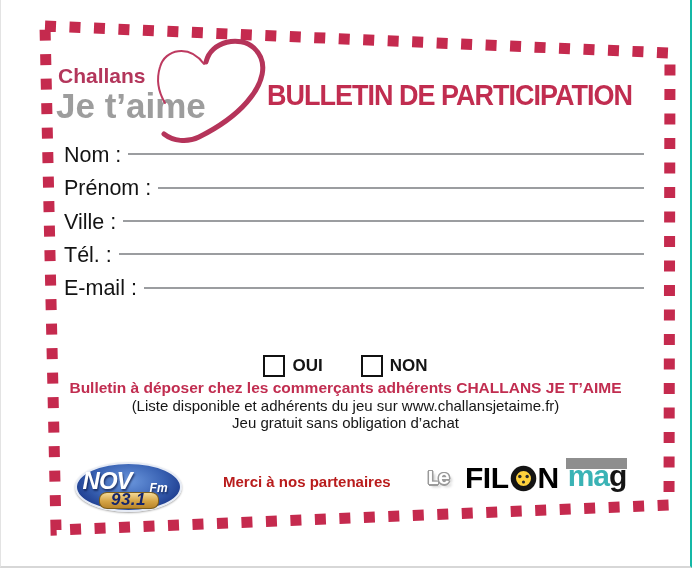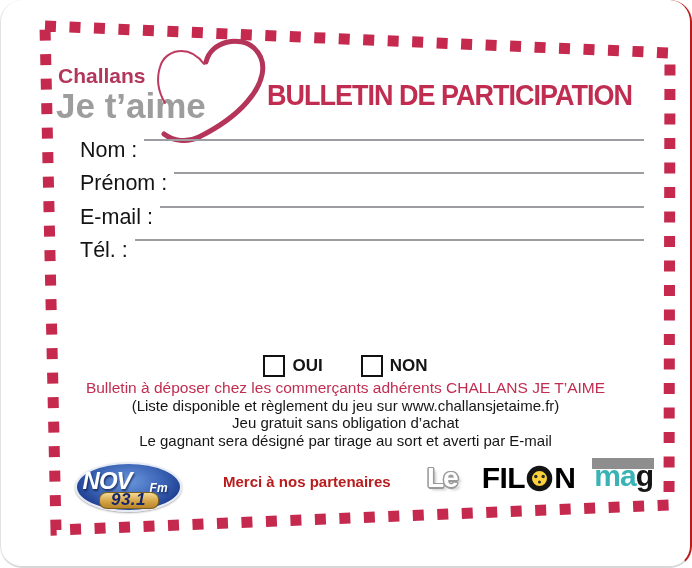--- a/index.html
+++ b/index.html
@@ -1,72 +1,71 @@
 <!DOCTYPE html>
 <html><head>
 <meta charset="utf-8">
 <style>
   html,body{margin:0;padding:0;background:#ffffff;}
   .page{
     position:relative; width:692px; height:568px; box-sizing:border-box;
     background:#ffffff; overflow:hidden;
-    border-left:1px solid #e3e3e3; border-right:2px solid #b91c1c; border-bottom:2px solid #d7d7d7;
+    border-left:1px solid #e3e3e3; border-right:2px solid #14b8a6; border-bottom:2px solid #d7d7d7;
     font-family:"Liberation Sans", sans-serif;
-    border-radius:22px;
   }
   .stitch-svg{position:absolute; left:0; top:0; pointer-events:none;}
 
   
   .logo-challans{position:absolute; left:57px; top:64px; font-size:21px; font-weight:700; color:#b3365b; letter-spacing:0;}
   .logo-jetaime{position:absolute; left:55px; top:86px; font-size:35px; font-weight:700; color:#9d9d9d; letter-spacing:0;}
   .heart-svg{position:absolute; left:148px; top:36px;}
   .main-title{position:absolute; left:266px; top:80px; font-size:27px; font-weight:800; letter-spacing:-1px;
     color:#c12d50; transform:scaleY(1.06); transform-origin:top left; white-space:nowrap;}
   .subtitle{position:absolute; left:267px; top:112px; font-size:17.5px; font-weight:700; letter-spacing:-0.2px;
     color:#c12d50; white-space:nowrap;}
 
   
   .form-area{position:absolute; left:63px; top:139px; width:580px;}
-  .field{display:flex; align-items:flex-start; height:33.4px;margin-left:16px;}
+  .field{display:flex; align-items:center; height:33.4px;}
   .flabel{font-size:21.5px; font-weight:500; color:#141414; line-height:1.1; white-space:pre;}
   .fline{flex:1; border-bottom:2px solid #9b9da0; margin-left:7px; margin-bottom:3px;}
 
   
   .consent{position:absolute; left:0; top:319px; width:100%; text-align:center;
     font-size:15px; font-weight:500; color:#161616; line-height:18px; margin:0;}
   .cbrow{position:absolute; left:0; top:355px; width:100%; display:flex; justify-content:center; gap:38px; align-items:center;}
   .cbgroup{display:flex; align-items:center; gap:7px; cursor:pointer;}
   .cbox{width:18px; height:18px; border:2.5px solid #111; background:#fff; display:inline-block;}
   .cblabel{font-size:17px; font-weight:600; color:#141414;}
 
   
   .rules{position:absolute; left:0; top:379px; width:100%; text-align:center;
     font-size:15px; font-weight:500; color:#161616; line-height:17.6px;}
-  .rule-deposit{color:#c12d50; font-weight:400; font-size:15.5px;}
+  .rule-deposit{color:#c12d50; font-weight:700; font-size:15.5px;}
 
   
   .nov-logo{position:absolute; left:74px; top:462px; width:103px; height:46px; border-radius:50%;
     background:radial-gradient(ellipse at 50% 38%, #6b97dd 0%, #3a63b4 48%, #1c3a8c 80%, #122a6e 100%);
     border:2px solid #e6ebf5; box-shadow:0 1px 2px rgba(0,0,0,.35);}
   .nov-text{position:absolute; left:50%; top:3px; transform:translateX(-54%); font-style:italic; font-weight:800;
     font-size:24px; color:#ffffff; text-shadow:1px 2px 2px rgba(8,18,60,.65); letter-spacing:-1px; white-space:nowrap;}
   .nov-fm{font-size:12px; font-weight:700; vertical-align:-3px; margin-left:18px; letter-spacing:0;}
   .nov-band{position:absolute; left:50%; bottom:1px; transform:translateX(-50%); width:58px; height:15px;
     border-radius:8px/7px; background:linear-gradient(180deg,#f4da96 0%,#d5a445 55%,#b9852b 100%);
     border:1px solid #7c5e1d; color:#16266c; font-weight:800; font-style:italic; font-size:17px;
     text-align:center; line-height:14px; letter-spacing:0.5px;}
   .merci{position:absolute; left:222px; top:473px; font-size:15px; font-weight:600; color:#b91c1c; white-space:nowrap;}
 
   .filon-logo{position:absolute; left:426px; top:458px; display:flex; align-items:center; height:40px;}
-  .filon-le{font-size:28px; font-weight:700; letter-spacing:-1px; color:#ffffff; margin-right:24px;
+  .filon-le{font-size:20px; font-weight:700; letter-spacing:-1px; color:#ffffff; margin-right:16px;
     text-shadow:-1.5px 0 #9a9a9a, 1.5px 0 #9a9a9a, 0 -1.5px #9a9a9a, 0 1.5px #9a9a9a,
-                -1px -1px #9a9a9a, 1px 1px #9a9a9a, -1px 1px #9a9a9a, 1px -1px #9a9a9a, 3px 3px 3px #c7c7c7;}
+                -1px -1px #9a9a9a, 1px 1px #9a9a9a, -1px 1px #9a9a9a, 1px -1px #9a9a9a, 3px 3px 3px #c7c7c7;font-family:Liberation Mono, monospace;}
   .filon-word{display:flex; align-items:center; font-size:30px; font-weight:800; color:#000000; letter-spacing:-0.5px;}
   .filon-o{margin:0 1px; display:inline-flex;}
-  .filon-mag{position:relative; margin-left:19px; font-size:30px; font-weight:800; letter-spacing:-1px; line-height:1; height:34px;text-align:center;}
+  .filon-mag{position:relative; margin-left:9px; font-size:30px; font-weight:800; letter-spacing:-1px; line-height:1; height:34px;text-align:center;}
   .mag-bar{position:absolute; top:-3px; left:-2px; width:105%; height:11px; background:#8e8e8e;}
   .mag-ma{color:#3ab3b5; position:relative;}
   .mag-g{color:#151515; position:relative;}
 </style>
 </head>
 <body>
 
 <div class="page">
 
   <svg class="stitch-svg" width="692" height="568" viewBox="0 0 692 568">
@@ -84,45 +83,48 @@
   <div class="form-area">
     <div class="field">
       <span class="flabel">Nom :</span>
       <span class="fline"></span>
     </div>
     <div class="field">
       <span class="flabel">Prénom :</span>
       <span class="fline"></span>
     </div>
     <div class="field">
-      <span class="flabel">E-mail :</span>
+      <span class="flabel">Ville :</span>
       <span class="fline"></span>
     </div>
     <div class="field">
       <span class="flabel">Tél. :</span>
+      <span class="fline"></span>
+    </div>
+    <div class="field">
+      <span class="flabel">E-mail :</span>
       <span class="fline"></span>
     </div>
   </div>
 
   <div class="cbrow">
     <span class="cbgroup">
       <span class="cbox"></span>
       <span class="cblabel">OUI</span>
     </span>
     <span class="cbgroup">
       <span class="cbox"></span>
       <span class="cblabel">NON</span>
     </span>
   </div>
 
   <div class="rules">
     <div class="rule-deposit">Bulletin à déposer chez les commerçants adhérents CHALLANS JE T’AIME</div>
-    <div>(Liste disponible et règlement du jeu sur www.challansjetaime.fr)</div>
+    <div>(Liste disponible et adhérents du jeu sur www.challansjetaime.fr)</div>
     <div>Jeu gratuit sans obligation d’achat</div>
-    <div>Le gagnant sera désigné par tirage au sort et averti par E-mail</div>
   </div>
 
   <div class="nov-logo">
     <span class="nov-text"><span>NOV</span><span class="nov-fm">Fm</span></span>
     <span class="nov-band">93.1</span>
   </div>
 
   <div class="merci">Merci à nos partenaires</div>
 
   <div class="filon-logo">

